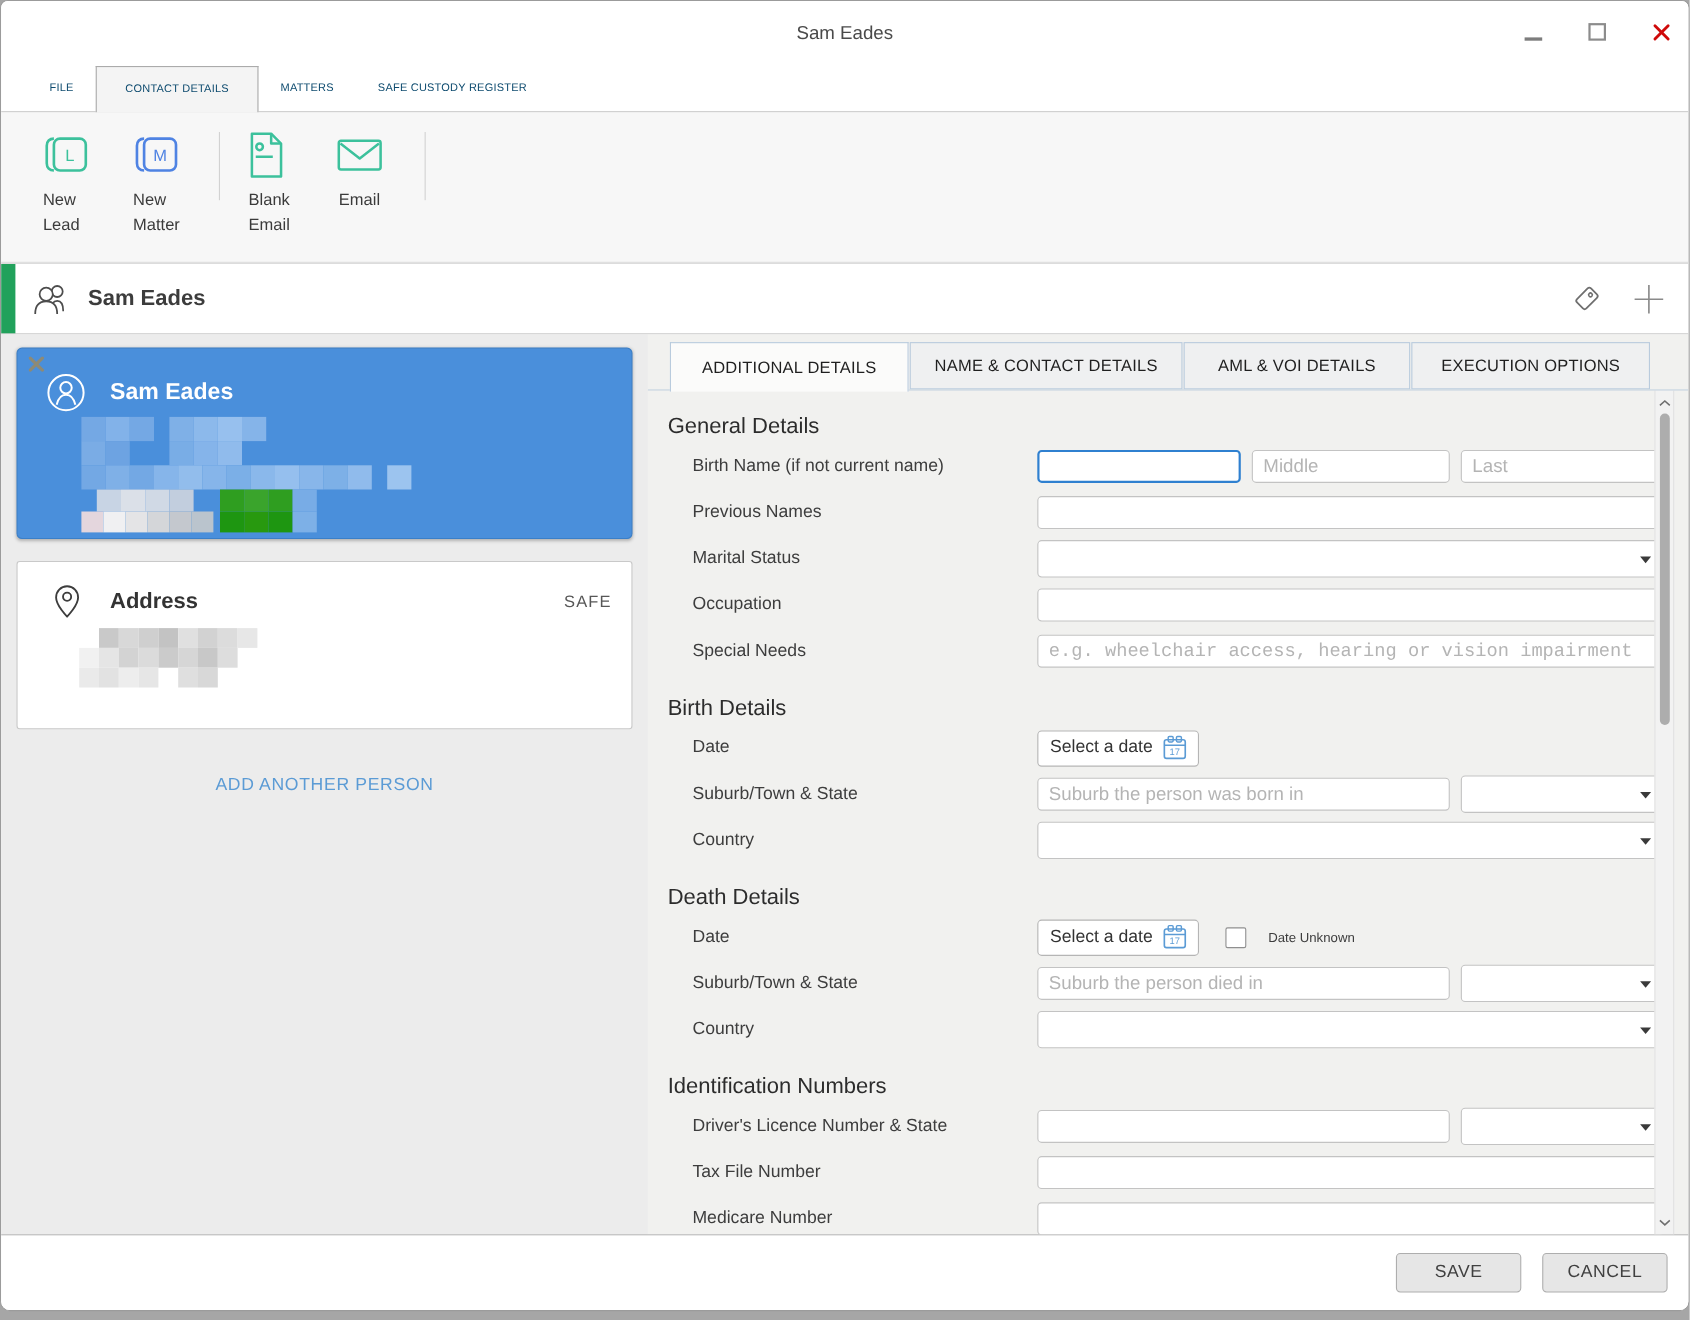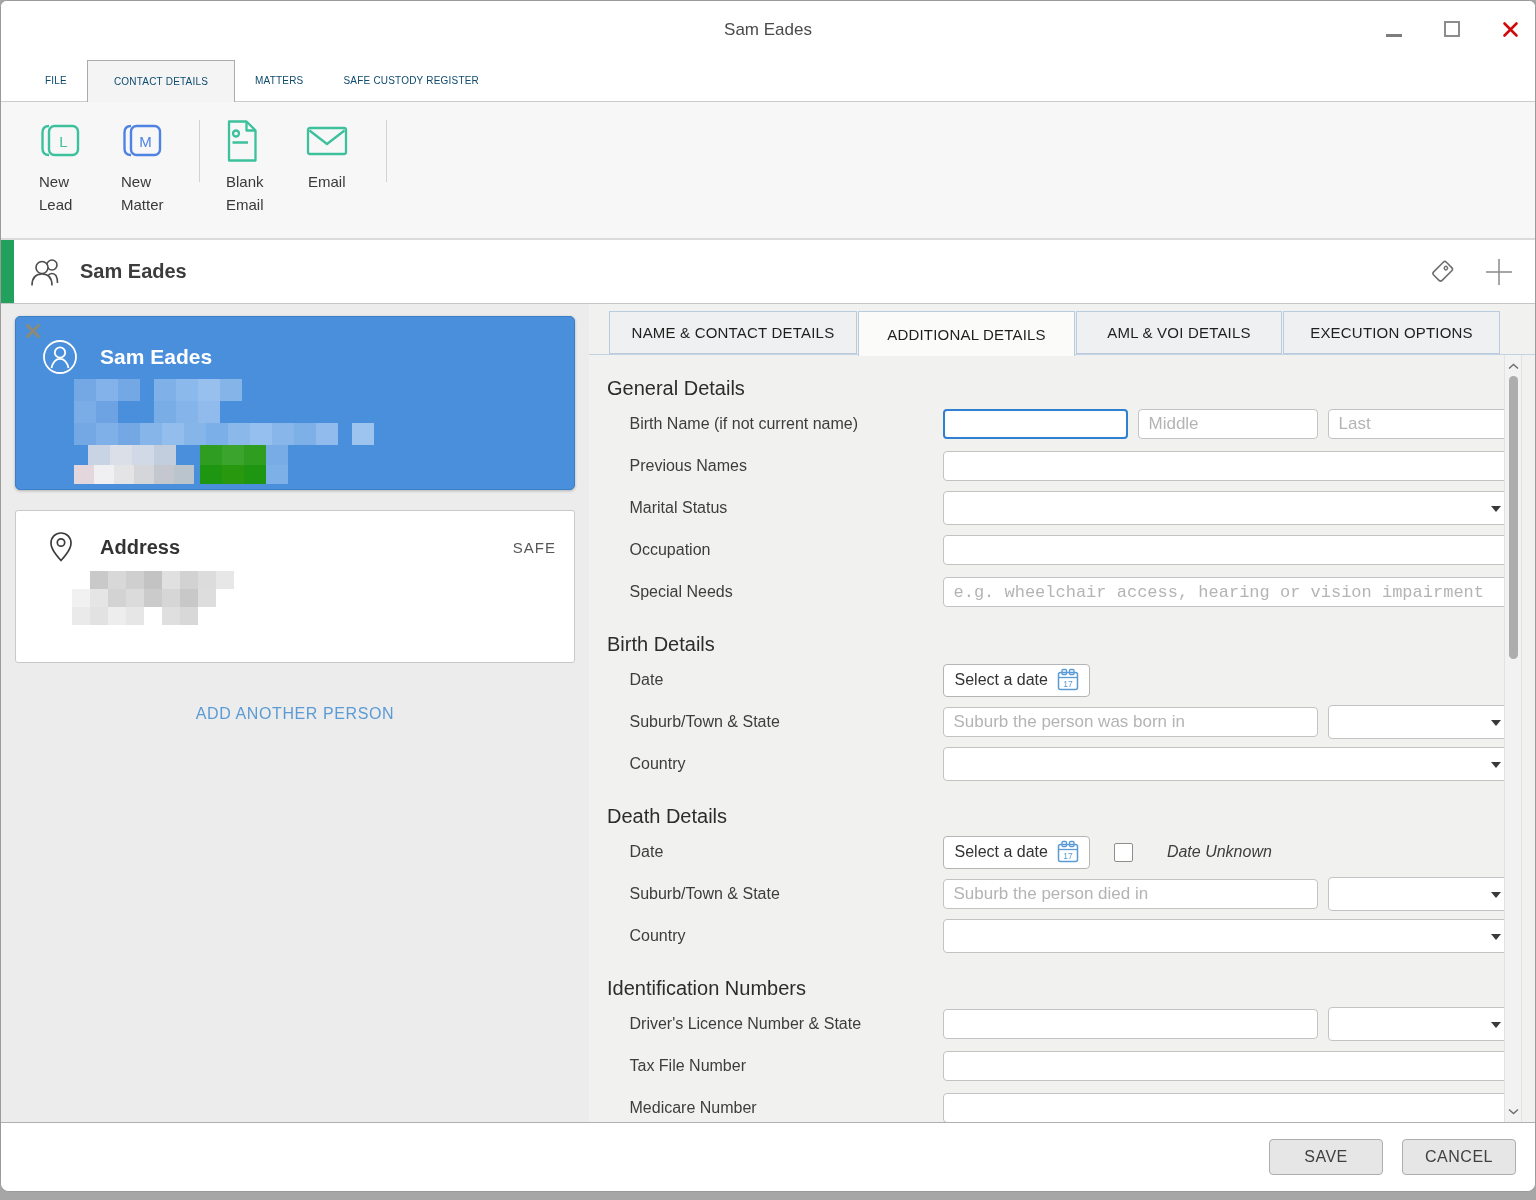--- a/index.html
+++ b/index.html
@@ -124,21 +124,21 @@
   }
   .date-btn {
     display:flex; align-items:center; gap:8px; height:33px; padding:0 9px 0 11px;
     background:#fff; border:1px solid #b5b5b5; border-radius:4px;
     font-size:16px; color:#333; font-family:inherit; cursor:pointer;
   }
   .checkbox {
     width:19px; height:19px; border:1px solid #8f8f8f; border-radius:2px;
     background:#fff; margin-left:14px; flex:none; cursor:pointer;
   }
-  .cb-label { margin-left:24px; font-size:16px; color:#3d3d3d; white-space:nowrap;font-style:italic; }
+  .cb-label { margin-left:10px; font-size:12px; color:#3d3d3d; white-space:nowrap; }
   
   .scrollbar {
     position:absolute; top:51px; right:13px; width:18px; bottom:0;
     background:#f2f2f2; border-left:1px solid #e2e2e2; border-right:1px solid #e2e2e2;
   }
   .sb-arrow { position:absolute; left:0; width:100%; height:16px; display:flex; align-items:center; justify-content:center; cursor:pointer; }
   .sb-up { top:3px; } .sb-down { bottom:3px; }
   .sb-thumb {
     position:absolute; top:21px; left:4px; width:9px; height:283px;
     background:#adadad; border-radius:4.5px; cursor:pointer;
@@ -369,22 +369,22 @@
       </div>
 
       <div class="add-person">
         <span>ADD ANOTHER PERSON</span>
       </div>
     </div>
 
     <div class="right-panel">
 
       <div class="detail-tabs">
+        <div class="dtab active" style="width:217px">ADDITIONAL DETAILS</div>
         <div class="dtab" style="width:248px">NAME &amp; CONTACT DETAILS</div>
-        <div class="dtab active" style="width:217px">ADDITIONAL DETAILS</div>
         <div class="dtab" style="width:206px">AML &amp; VOI DETAILS</div>
         <div class="dtab" style="width:217px">EXECUTION OPTIONS</div>
       </div>
 
       <div class="form-area">
 
         <div class="sect first">General Details</div>
 
         <div class="frow">
           <div class="flabel">Birth Name (if not current name)</div>

